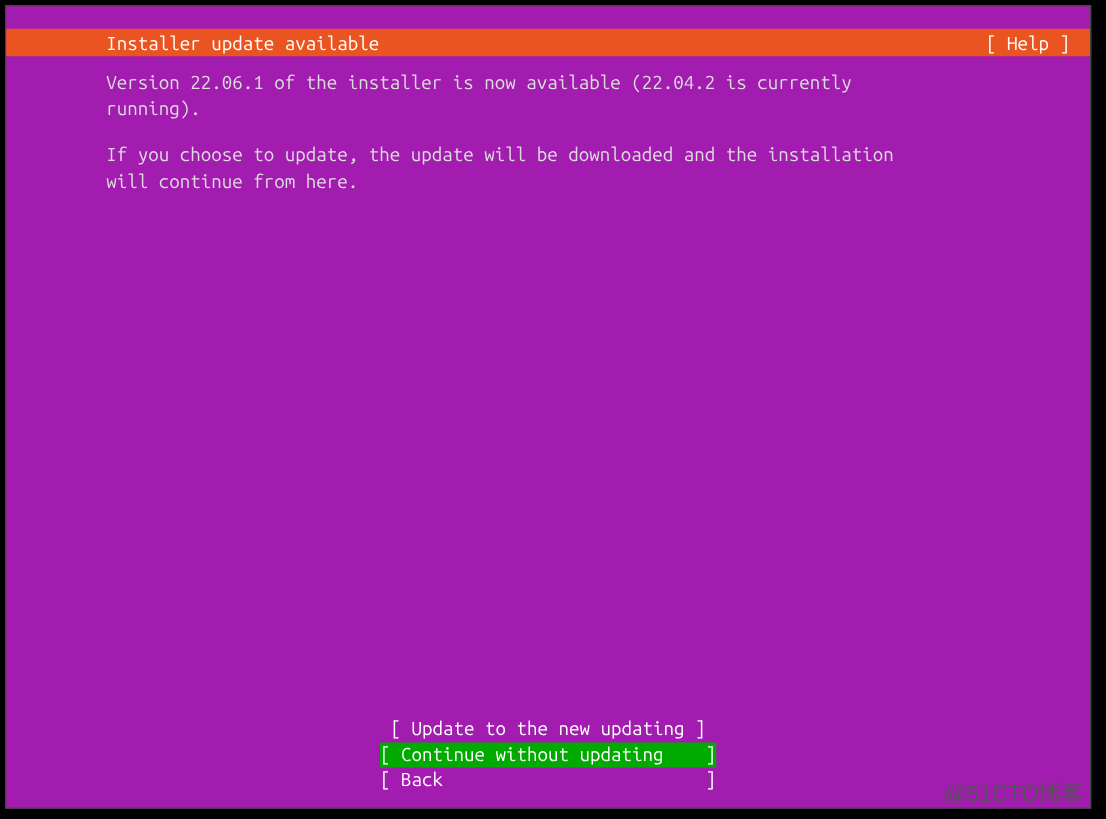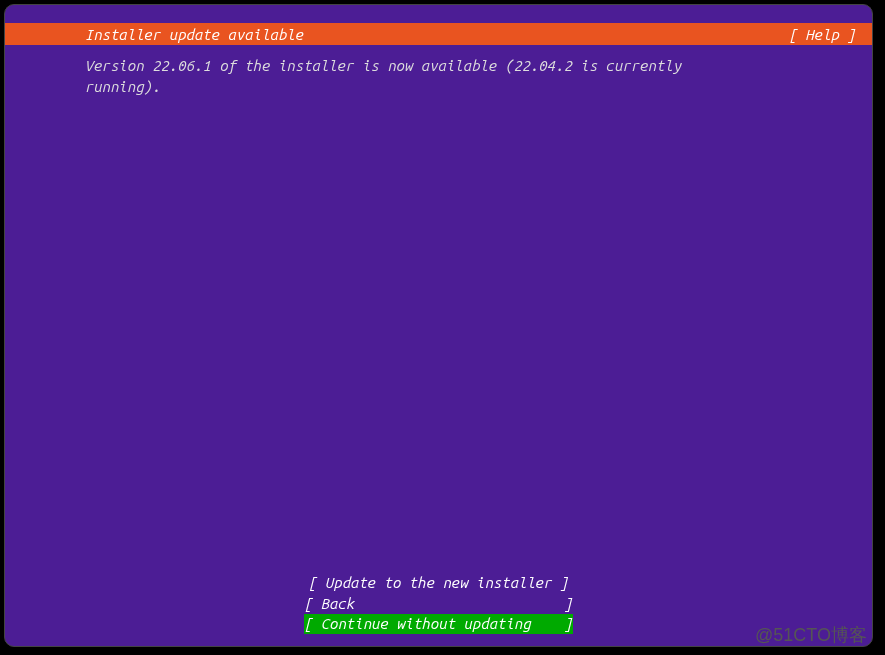--- a/index.html
+++ b/index.html
@@ -19,25 +19,24 @@
     }
     .outer {
       width: 100%;
       height: 100%;
       padding: 4px 12px 8px 4px;
       background: #000;
     }
     .frame {
       width: 100%;
       height: 100%;
-      background: #4c1d95;
+      background: #a21caf;
       border: 1px solid #444;
-      border-radius: 10px;
+      border-radius: 0;
       position: relative;
-      font-style: italic;
     }
     .titlebar {
       position: absolute;
       top: 18px;
       left: 0;
       right: 0;
       background: #e95420;
       color: #fff;
       padding: 2px 16px 2px 80px;
       display: flex;
@@ -100,23 +99,25 @@
 <div class="outer">
   <div class="frame">
     <div class="titlebar">
       <span class="title">Installer update available</span>
       <span class="help">[ Help ]</span>
     </div>
 
     <div class="content">
       <p>Version 22.06.1 of the installer is now available (22.04.2 is currently
 running).</p>
+      <p>If you choose to update, the update will be downloaded and the installation
+will continue from here.</p>
     </div>
 
     <div class="buttons">
-      <div class="btn-row">[ Update to the new installer ]</div>
+      <div class="btn-row">[ Update to the new updating ]</div>
+      <div class="btn-row"><span class="btn-selected">[ Continue without updating    ]</span></div>
       <div class="btn-row">[ Back                         ]</div>
-      <div class="btn-row"><span class="btn-selected">[ Continue without updating    ]</span></div>
     </div>
   </div>
 </div>
 
 <div class="watermark">@51CTO博客</div>
 
 </body></html>

